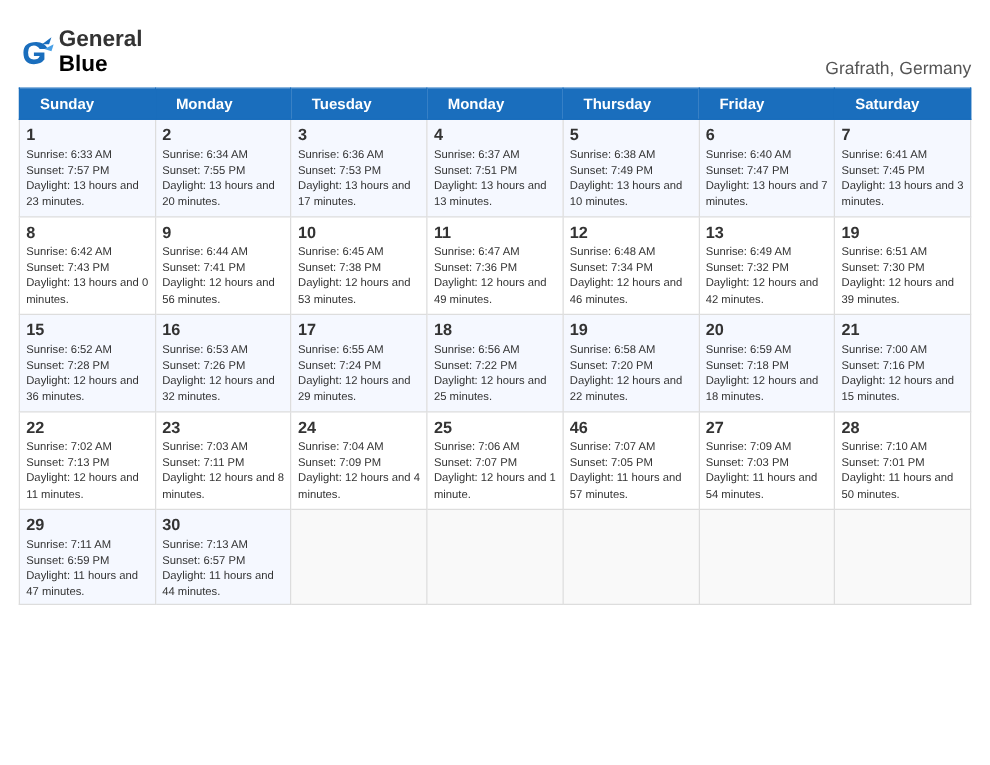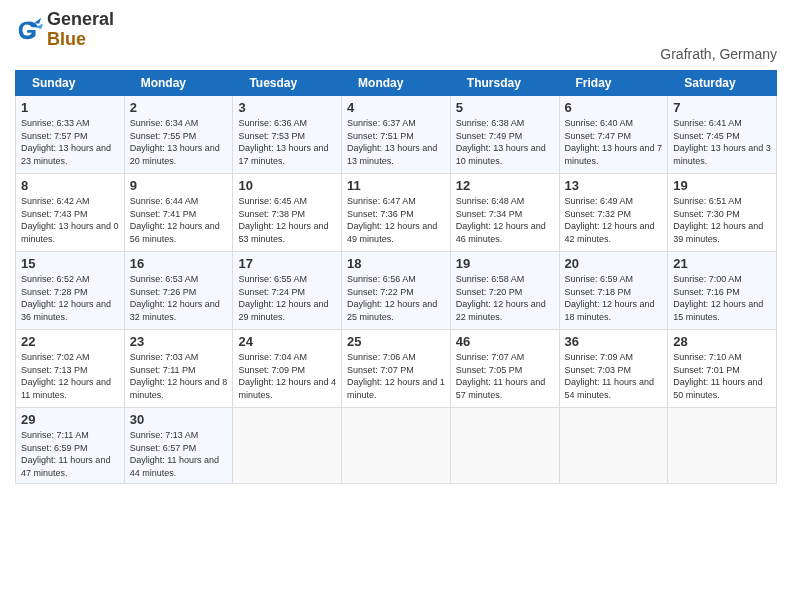--- a/index.html
+++ b/index.html
@@ -11,21 +11,21 @@
       overflow: hidden;
     }
     .page {
       width: 792px;
       height: 612px;
       padding: 10px 15px;
     }
     .header {
       display: flex;
       justify-content: space-between;
-      align-items: flex-start;
+      align-items: flex-end;
       margin-bottom: 8px;
     }
     .logo {
       display: flex;
       align-items: center;
       gap: 4px;
     }
     .logo-text {
       font-size: 18px;
       font-weight: bold;
@@ -103,21 +103,21 @@
 <div class="page">
   <div class="header">
     <div class="logo">
       <svg class="logo-icon" viewBox="0 0 30 30" xmlns="http://www.w3.org/2000/svg">
         <path d="M4 15 Q4 6 15 6 Q22 6 25 12 L18 12 Q16 9 13 9 Q8 9 8 15 Q8 21 13 21 Q17 21 18 18 L13 18 L13 15 L22 15 L22 21 Q19 25 13 25 Q4 25 4 15 Z" fill="#1a6ebd"></path>
         <path d="M20 8 L28 2 L26 8 Z" fill="#1a6ebd"></path>
         <path d="M22 12 L30 8 L28 14 Z" fill="#4aa0e6"></path>
       </svg>
       <div class="logo-text">
         <div>General</div>
-        <div style="color:#a16207">Blue</div>
+        <div style="color:#000000">Blue</div>
       </div>
     </div>
     <div class="title-block">
       <div class="location">Grafrath, Germany</div>
     </div>
   </div>
 
   <table class="calendar">
     <thead>
       <tr>
@@ -236,21 +236,21 @@
           </td>
           <td>
             <span class="day-num">25</span>
             <div class="day-info">Sunrise: 7:06 AM<br>Sunset: 7:07 PM<br>Daylight: 12 hours and 1 minute.</div>
           </td>
           <td>
             <span class="day-num">46</span>
             <div class="day-info">Sunrise: 7:07 AM<br>Sunset: 7:05 PM<br>Daylight: 11 hours and 57 minutes.</div>
           </td>
           <td>
-            <span class="day-num">36</span>
+            <span class="day-num">27</span>
             <div class="day-info">Sunrise: 7:09 AM<br>Sunset: 7:03 PM<br>Daylight: 11 hours and 54 minutes.</div>
           </td>
           <td>
             <span class="day-num">28</span>
             <div class="day-info">Sunrise: 7:10 AM<br>Sunset: 7:01 PM<br>Daylight: 11 hours and 50 minutes.</div>
           </td>
         </tr>
         <tr class="last-row">
           <td>
             <span class="day-num">29</span>

